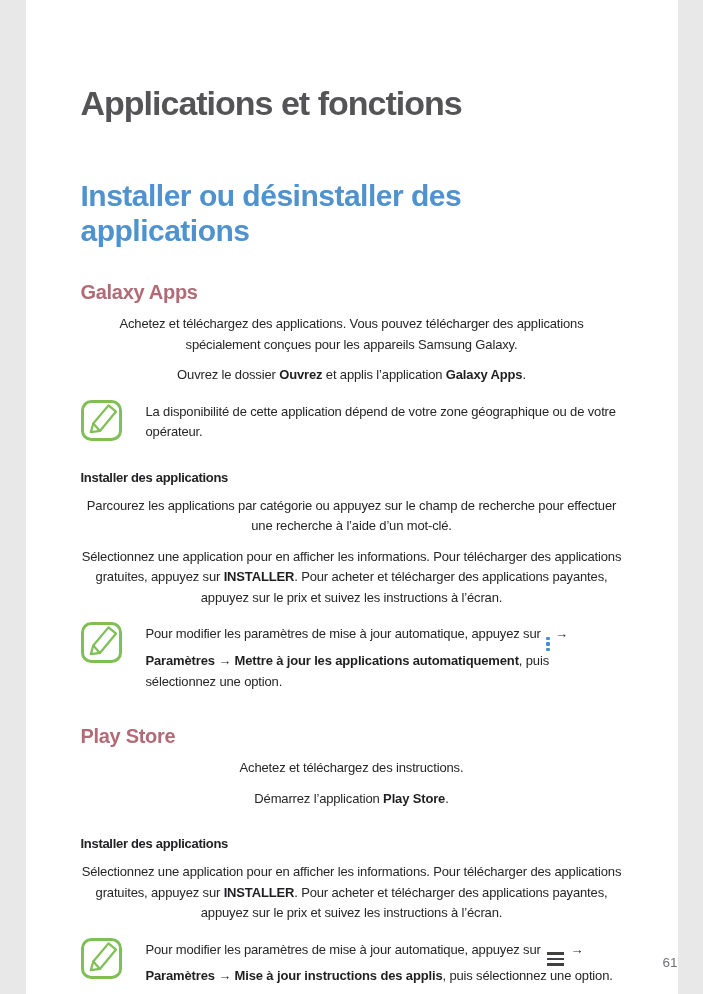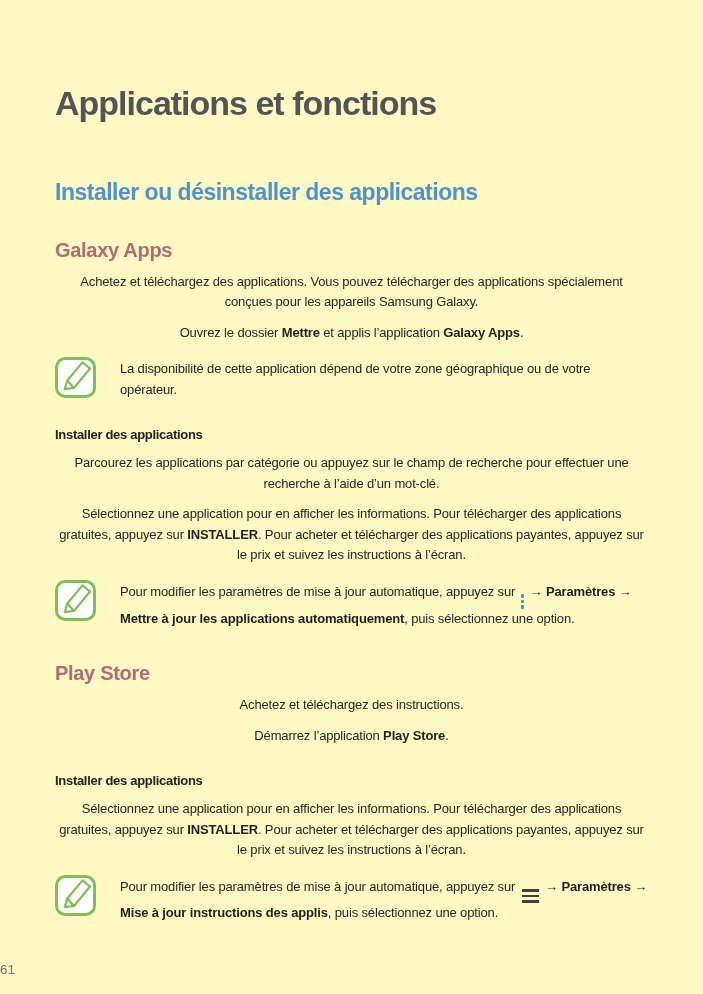--- a/index.html
+++ b/index.html
@@ -1,29 +1,29 @@
 <!DOCTYPE html>
 <html><head>
 <meta charset="utf-8">
 <style>
   * { margin:0; padding:0; box-sizing:border-box; }
   html,body { background:#e8e8e8; }
   .page {
-    width:703px; height:994px; margin:0 auto; background:#fef9c3;
+    width:652px; height:994px; margin:0 auto; background:#ffffff;
     position:relative; overflow:hidden;
     font-family:"Liberation Sans", sans-serif;
     color:#262626;
   }
   .content { padding:0 55px; }
   h1.chapter-title {
     padding-top:84px; font-size:34px; font-weight:bold;
     letter-spacing:-1px; color:#545456; line-height:1.15;
   }
   h2.section-heading {
-    margin-top:56px; font-size:23px; font-weight:bold;
+    margin-top:56px; font-size:30px; font-weight:bold;
     letter-spacing:-0.5px; color:#4e92cf; line-height:1.15;
   }
   h3.sub-heading {
     margin-top:33px; font-size:20px; font-weight:bold;
     letter-spacing:-0.3px; color:#b16a76; line-height:1.15;
   }
   h4.minor-heading {
     margin-top:27px; margin-bottom:11px; font-size:13px; font-weight:bold;
     letter-spacing:-0.3px; color:#222224;
   }
@@ -45,37 +45,37 @@
     display:inline-flex; flex-direction:column; gap:2px;
     vertical-align:-2px; margin:0 2px;
   }
   .dots-icon i { width:3.5px; height:3.5px; background:#4a90d0; border-radius:1px; display:block; }
   .menu-icon {
     display:inline-flex; flex-direction:column; gap:3px;
     vertical-align:-1px; margin:0 3px;
   }
   .menu-icon i { width:17px; height:2.6px; background:#404042; display:block; }
   .page-footer {
-    position:absolute; bottom:17px; left:0; width:100%;
-    text-align:left; font-size:13.5px; color:#717175;
+    position:absolute; bottom:24px; left:0; width:100%;
+    text-align:right; font-size:13.5px; color:#717175;
   }
 </style>
 </head>
 <body>
 
 <div class="page">
   <main class="content">
 
     <h1 class="chapter-title">Applications et fonctions</h1>
 
     <h2 class="section-heading">Installer ou désinstaller des applications</h2>
 
     <h3 class="sub-heading">Galaxy Apps</h3>
     <p class="body-text"><span>Achetez et téléchargez des applications. Vous pouvez télécharger des applications spécialement conçues pour les appareils Samsung Galaxy.</span></p>
-    <p class="body-text"><span>Ouvrez le dossier </span><b>Mettre</b><span> et applis l’application </span><b>Galaxy Apps</b><span>.</span></p>
+    <p class="body-text"><span>Ouvrez le dossier </span><b>Ouvrez</b><span> et applis l’application </span><b>Galaxy Apps</b><span>.</span></p>
 
     <div class="note">
       <span class="note-icon">
         <svg width="41" height="41" viewBox="0 0 44 44" xmlns="http://www.w3.org/2000/svg">
           <rect x="1.6" y="1.6" width="40.8" height="40.8" rx="9.5" fill="#ffffff" stroke="#80bf55" stroke-width="3.2"></rect>
           <path d="M10.5 34.5 L13.2 25.2 L29.5 5.8 L37.6 12.4 L20.3 33.2 Z" fill="#ffffff" stroke="#80bf55" stroke-width="2.4" stroke-linejoin="round"></path>
           <path d="M13.2 25.2 L20.3 33.2" fill="none" stroke="#80bf55" stroke-width="2.4" stroke-linecap="round"></path>
         </svg>
       </span>
       <p class="note-text"><span>La disponibilité de cette application dépend de votre zone géographique ou de votre opérateur.</span></p>

